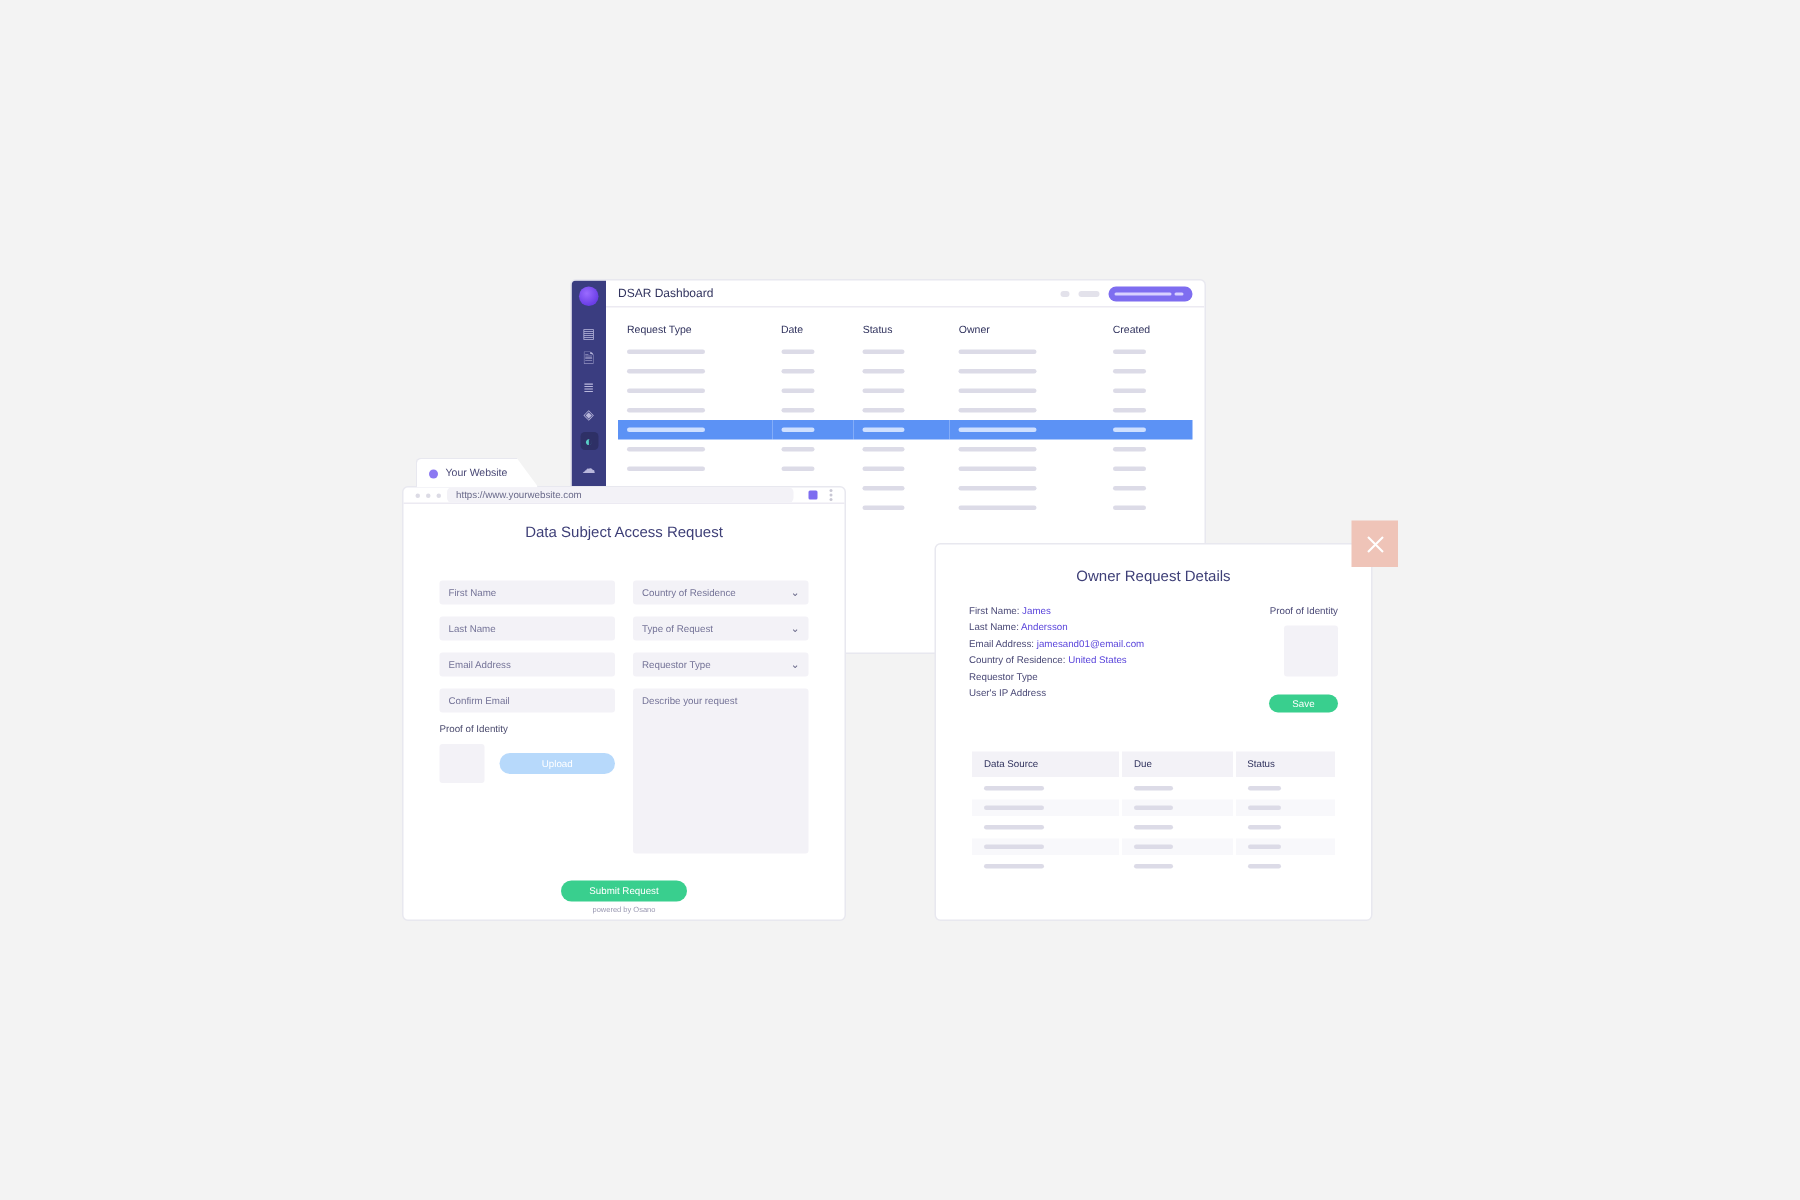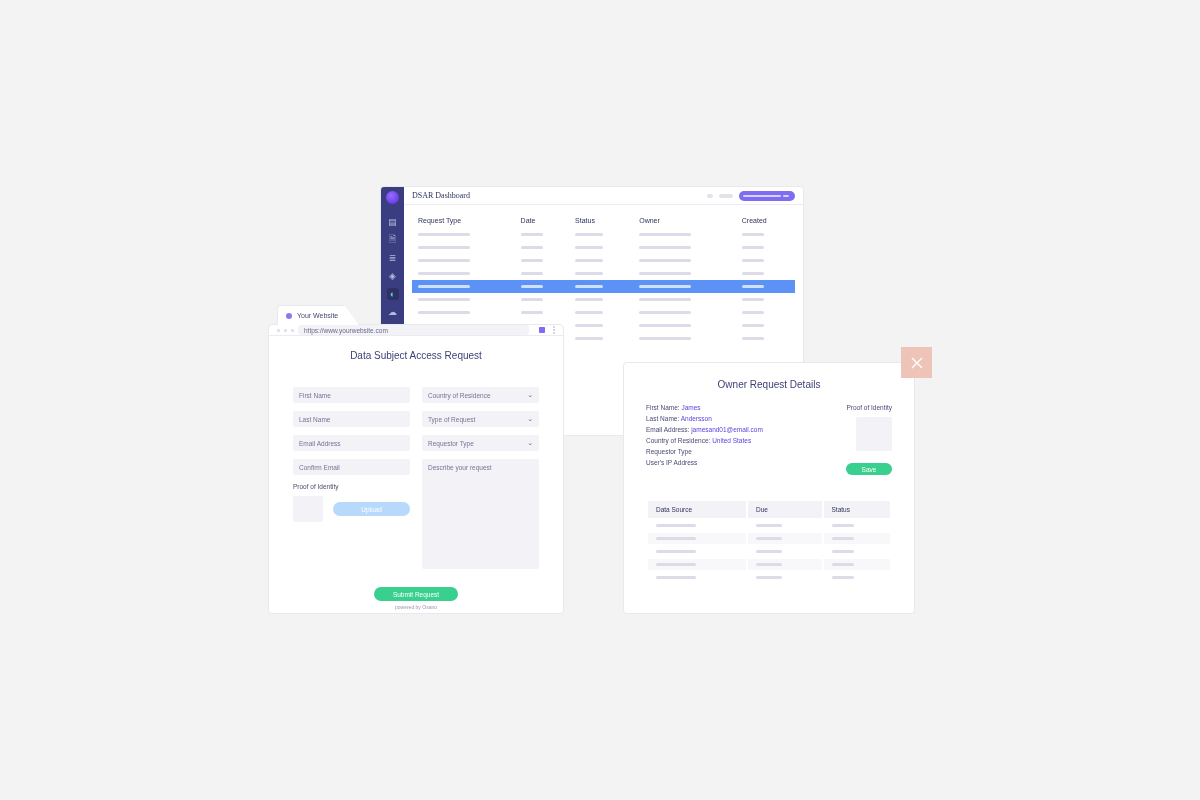--- a/index.html
+++ b/index.html
@@ -48,21 +48,20 @@
     border-radius: 3px;
   }
   .dash-icon.active { background: #2e3066; color:#5acfc6; }
   .dash-main { flex: 1; display: flex; flex-direction: column; }
   .dash-header {
     height: 18px;
     border-bottom: 1px solid #eceaf2;
     display: flex; align-items: center;
     padding: 0 8px;
     gap: 6px;
-    font-family: Liberation Serif, serif;
   }
   .dash-title { font-size: 8px; color: #31335e; font-weight: 500; }
   .dash-header .chip { margin-left:auto; height:4px; width:6px; background:#e3e2eb; border-radius:2px;}
   .dash-header .chip2 { height:4px; width:14px; background:#e3e2eb; border-radius:2px;}
   .dash-header .btn-prog {
     height: 10px; width: 56px;
     background:#7e6df0;
     border-radius: 5px;
     position: relative;
   }

